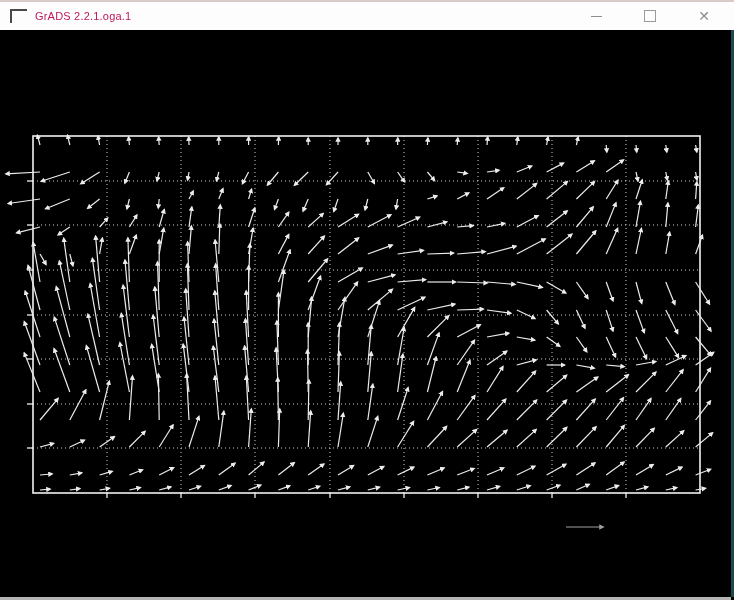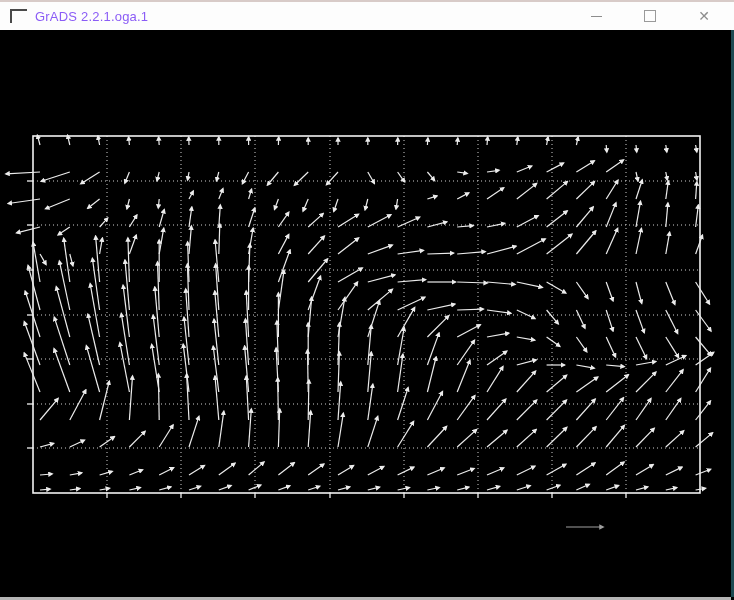--- a/index.html
+++ b/index.html
@@ -2,21 +2,21 @@
 <html><head>
 <meta charset="utf-8">
 <style>
   html,body{margin:0;padding:0;background:#000;}
   .window{position:relative;width:734px;height:600px;background:#000;overflow:hidden;
           font-family:"Liberation Sans",sans-serif;}
   .titlebar{position:absolute;left:0;top:0;width:734px;height:30px;background:#fdfdfd;
             border-top:2px solid #d8cbc8;box-sizing:border-box;display:flex;align-items:center;}
   .app-icon{display:inline-block;width:15px;height:12px;margin-left:10px;
             border-top:2px solid #4a4a4a;border-left:2px solid #4a4a4a;}
-  .title-text{margin-left:8px;font-size:13px;color:#8b5cf6;letter-spacing:0.2px;white-space:nowrap;}
+  .title-text{margin-left:8px;font-size:11px;color:#be185d;letter-spacing:0.2px;white-space:nowrap;}
   .controls{position:absolute;right:3px;top:0;height:100%;display:flex;}
   .ctrl-btn{width:54px;height:28px;display:flex;align-items:center;justify-content:center;
             color:#8d8d8d;font-size:13px;cursor:default;}
   .ctrl-btn .dash{display:block;width:11px;height:1px;background:#8d8d8d;}
   .ctrl-btn .sq{display:block;width:10px;height:10px;border:1px solid #9a9a9a;background:transparent;}
   .ctrl-btn .x-glyph{font-size:14px;color:#8d8d8d;line-height:1;}
   .canvas-area{position:absolute;left:0;top:30px;width:731px;height:567px;background:#000;}
   svg{display:block;}
   .right-strip{position:absolute;right:0;top:30px;width:3px;height:567px;background:#1e4a52;}
   .bottom-strip{position:absolute;left:0;bottom:0;width:731px;height:3px;background:#b5b5b5;}

